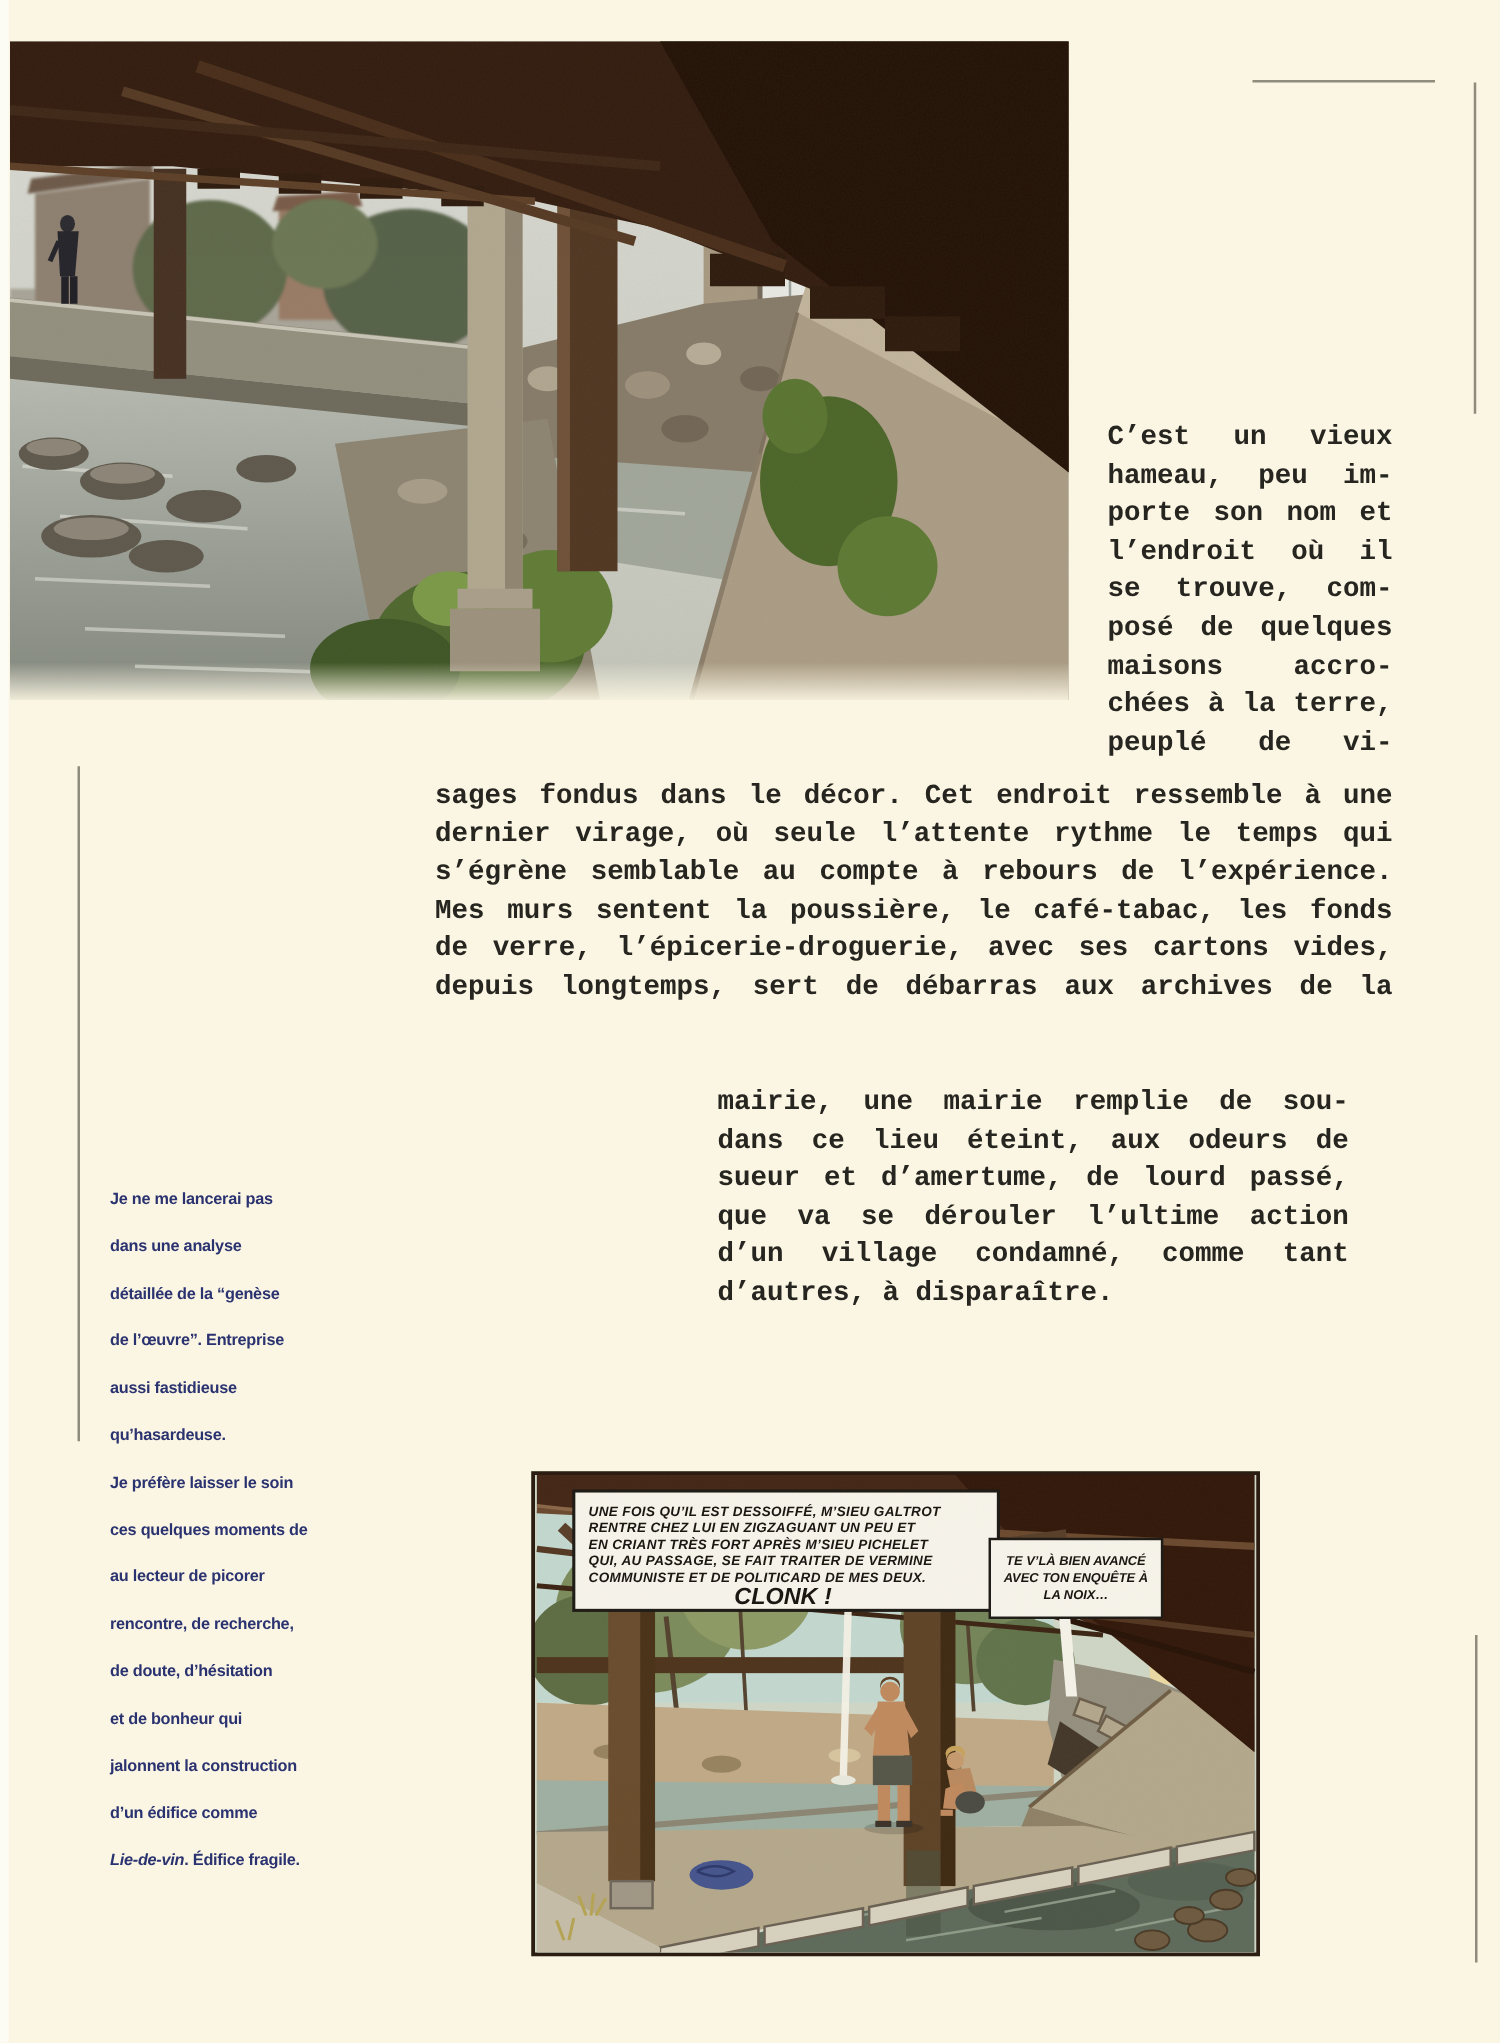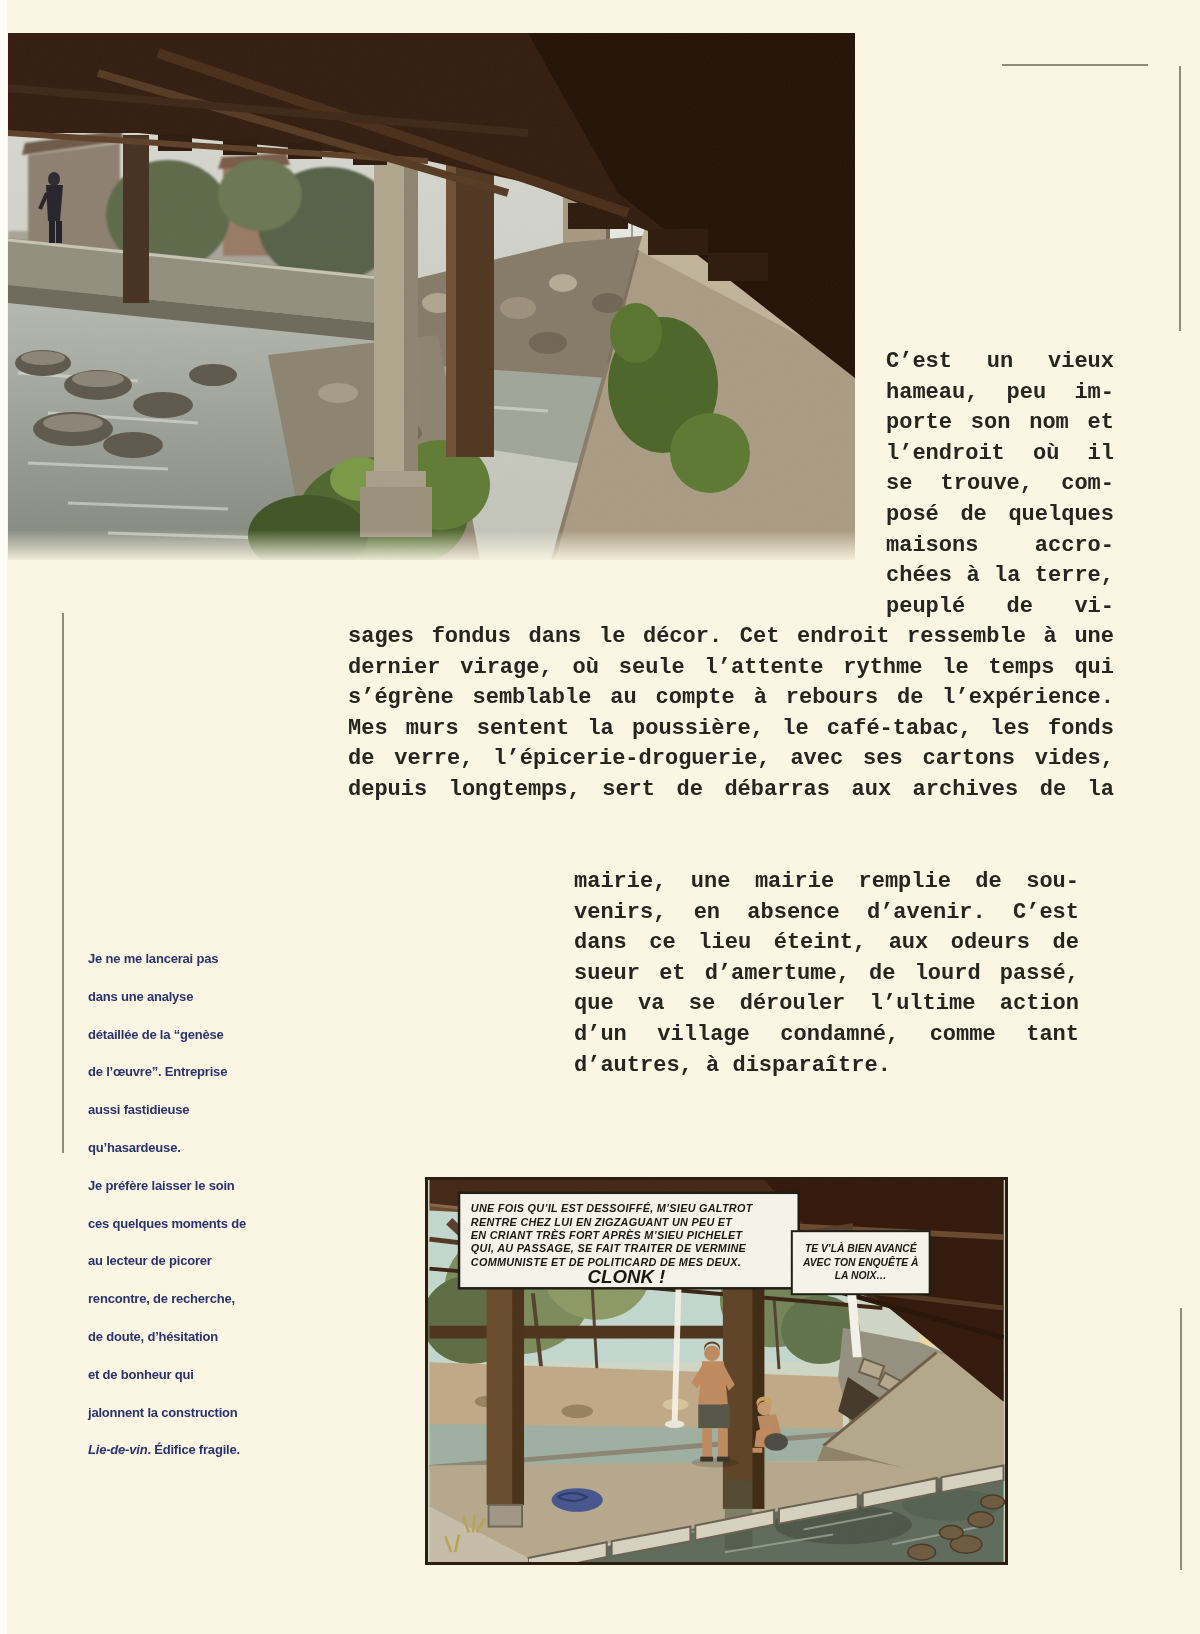--- a/index.html
+++ b/index.html
@@ -13,21 +13,21 @@
   .rule{position:absolute;background:#8f8c7d;}
   .rule-top-h{left:1002px;top:64px;width:146px;height:2px;}
   .rule-top-v{left:1179px;top:66px;width:2px;height:265px;}
   .rule-left-v{left:62px;top:613px;width:2px;height:540px;}
   .rule-bot-v{left:1180px;top:1308px;width:2px;height:262px;}
   
   .tw{position:absolute;font-family:"Liberation Mono","DejaVu Sans Mono",monospace;
       font-weight:bold;color:#262520;font-size:22px;line-height:30.6px;}
   .tw .ln{text-align:justify;text-align-last:justify;white-space:normal;}
   .tw .ln.last{text-align-last:left;}
-  .tw-narrow{left:886px;top:347px;width:228px;}
+  .tw-narrow{left:886px;top:335px;width:228px;}
   .tw-wide{left:348px;top:622px;width:766px;}
   .tw-indent{left:574px;top:867px;width:505px;}
   
   .margin-note{position:absolute;left:88px;top:940px;width:250px;color:#2a3270;
       font-size:13px;font-weight:bold;line-height:37.8px;letter-spacing:-0.2px;white-space:nowrap;}
   .margin-note .it{font-style:italic;}
   
   .comic{position:absolute;left:425px;top:1177px;width:583px;height:388px;display:block;
       border:3px solid #2c1d12;box-sizing:border-box;background:#cfd6c6;}
   svg text.hand{font-family:"Liberation Sans",sans-serif;font-weight:bold;font-style:italic;
@@ -221,21 +221,20 @@
     <div class="ln">sages fondus dans le décor. Cet endroit ressemble à une</div>
     <div class="ln">dernier virage, où seule l’attente rythme le temps qui</div>
     <div class="ln">s’égrène semblable au compte à rebours de l’expérience.</div>
     <div class="ln">Mes murs sentent la poussière, le café-tabac, les fonds</div>
     <div class="ln">de verre, l’épicerie-droguerie, avec ses cartons vides,</div>
     <div class="ln">depuis longtemps, sert de débarras aux archives de la</div>
   </div>
 
   <div class="tw tw-indent">
     <div class="ln">mairie, une mairie remplie de sou-</div>
-    <div class="ln">venirs, en absence d’avenir. C’est</div>
     <div class="ln">dans ce lieu éteint, aux odeurs de</div>
     <div class="ln">sueur et d’amertume, de lourd passé,</div>
     <div class="ln">que va se dérouler l’ultime action</div>
     <div class="ln">d’un village condamné, comme tant</div>
     <div class="ln last">d’autres, à disparaître.</div>
   </div>
 
   <div class="margin-note">
     <div>Je ne me lancerai pas</div>
     <div>dans une analyse</div>
@@ -243,20 +242,21 @@
     <div>de l’œuvre”. Entreprise</div>
     <div>aussi fastidieuse</div>
     <div>qu’hasardeuse.</div>
     <div>Je préfère laisser le soin</div>
     <div>ces quelques moments de</div>
     <div>au lecteur de picorer</div>
     <div>rencontre, de recherche,</div>
     <div>de doute, d’hésitation</div>
     <div>et de bonheur qui</div>
     <div>jalonnent la construction</div>
+    <div>d’un édifice comme</div>
     <div><span class="it">Lie-de-vin</span><span>. Édifice fragile.</span></div>
   </div>
 
   <svg class="comic" viewBox="0 0 583 388" aria-hidden="true">
     <defs>
       <filter id="cgrain">
           <feTurbulence type="fractalNoise" baseFrequency="0.5" numOctaves="2"></feTurbulence>
         <feColorMatrix type="matrix" values="0 0 0 0 0.45  0 0 0 0 0.4  0 0 0 0 0.3  0 0 0 0.18 0"></feColorMatrix>
         </filter>
     </defs>

